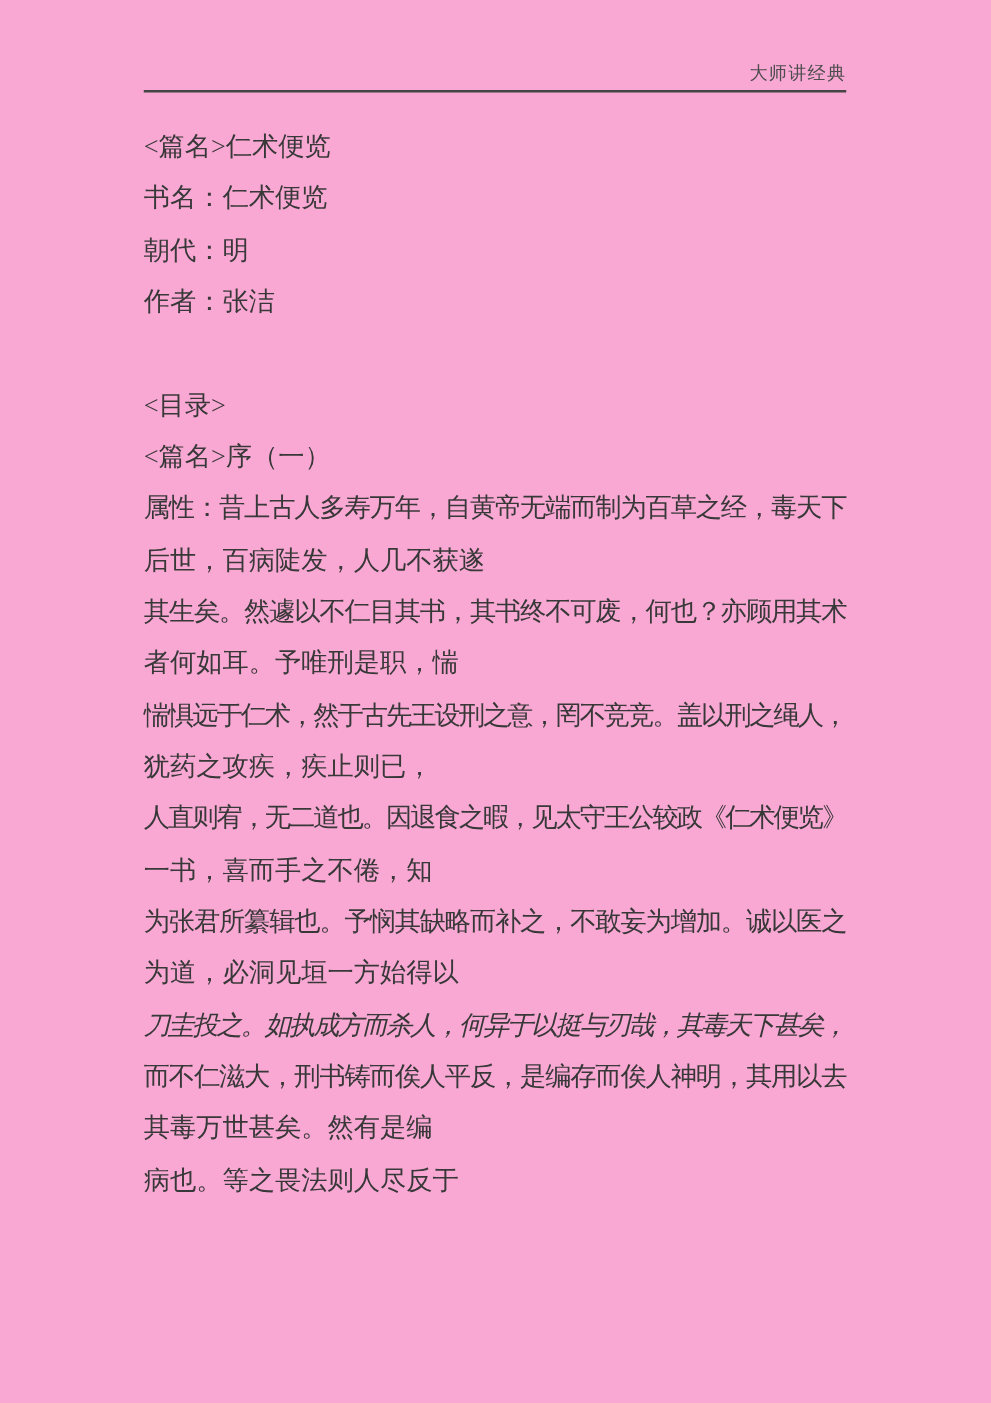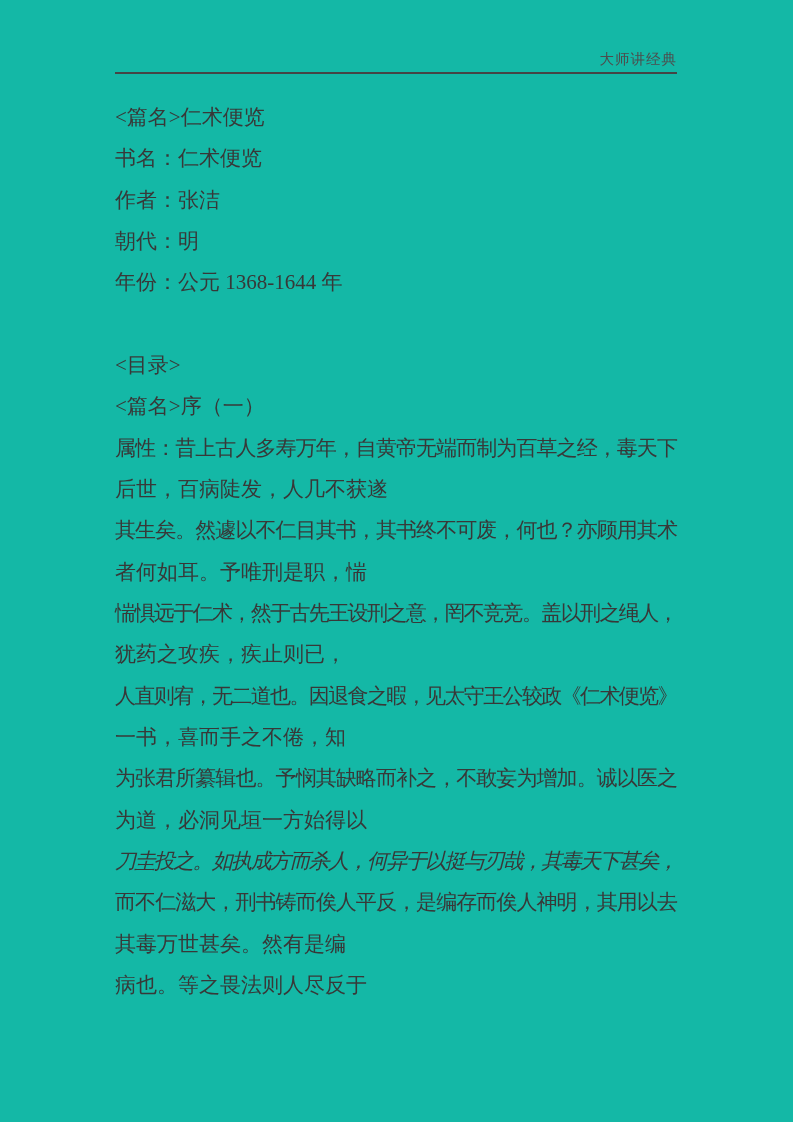--- a/index.html
+++ b/index.html
@@ -4,21 +4,21 @@
 <style>
   html, body {
     margin: 0;
     padding: 0;
     background: #ffffff;
   }
   .page {
     position: relative;
     width: 793px;
     height: 1122px;
-    background: #14b8a6;
+    background: #f9a8d4;
     overflow: hidden;
     font-family: "Liberation Serif", "DejaVu Serif", serif;
   }
   .header-text {
     position: absolute;
     left: 115px;
     top: 50px;
     width: 562px;
     text-align: right;
     font-size: 14.5px;
@@ -50,23 +50,22 @@
 </style>
 </head>
 <body>
 
 <div class="page">
   <div class="header-text">大师讲经典</div>
   <div class="header-rule"></div>
   <div class="content" id="content">
       <div class="line">&lt;篇名&gt;仁术便览</div>
       <div class="line">书名：仁术便览</div>
+      <div class="line">朝代：明</div>
       <div class="line">作者：张洁</div>
-      <div class="line">朝代：明</div>
-      <div class="line">年份：公元 1368-1644 年</div>
       <div class="line"></div>
       <div class="line">&lt;目录&gt;</div>
       <div class="line">&lt;篇名&gt;序（一）</div>
       <div class="line" style="letter-spacing: -0.928571px;">属性：昔上古人多寿万年，自黄帝无端而制为百草之经，毒天下</div>
       <div class="line">后世，百病陡发，人几不获遂</div>
       <div class="line" style="letter-spacing: -0.928571px;">其生矣。然遽以不仁目其书，其书终不可废，何也？亦顾用其术</div>
       <div class="line">者何如耳。予唯刑是职，惴</div>
       <div class="line" style="letter-spacing: -1.62069px;">惴惧远于仁术，然于古先王设刑之意，罔不竞竞。盖以刑之绳人，</div>
       <div class="line">犹药之攻疾，疾止则已，</div>
       <div class="line" style="letter-spacing: -1.62069px;">人直则宥，无二道也。因退食之暇，见太守王公较政《仁术便览》</div>

